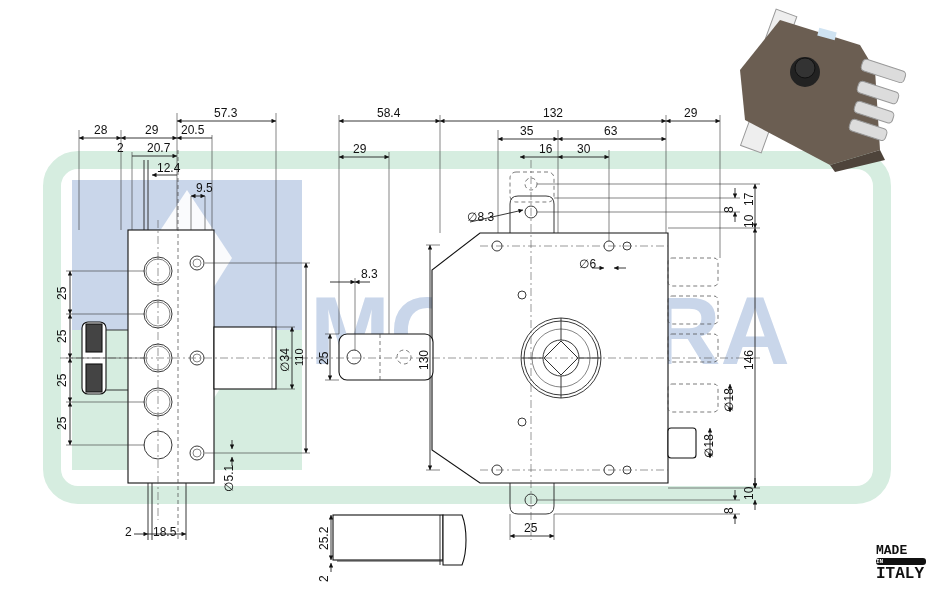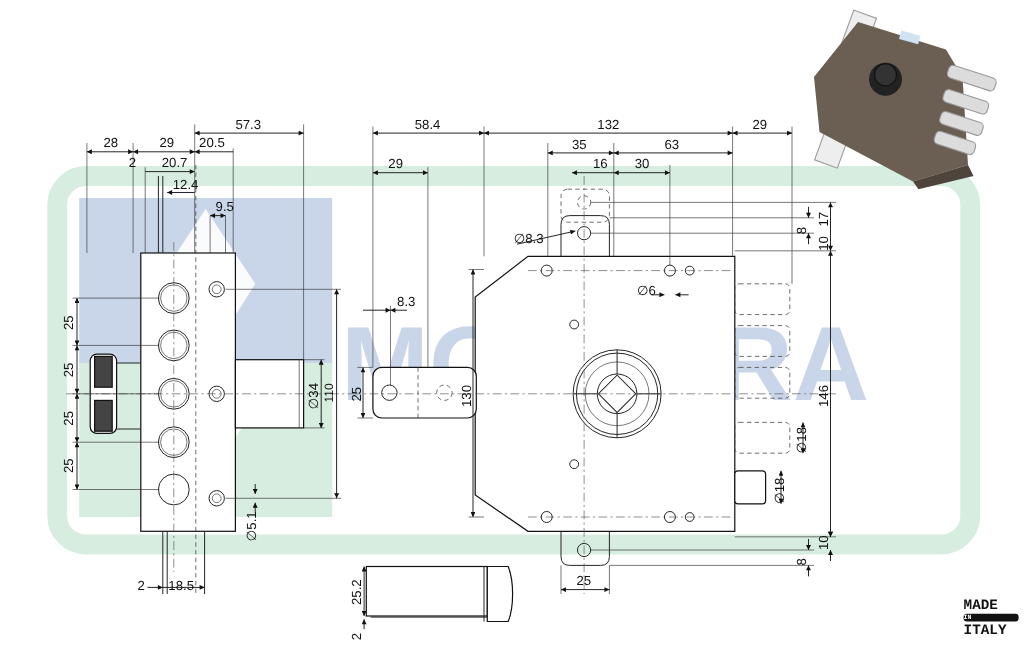--- a/index.html
+++ b/index.html
@@ -8,21 +8,21 @@
   .dim{font-family:"Liberation Sans",sans-serif;font-size:12px;fill:#111;}
   .ln{stroke:#222;stroke-width:0.9;fill:none;}
   .thin{stroke:#333;stroke-width:0.6;fill:none;}
   .dash{stroke:#555;stroke-width:0.6;fill:none;stroke-dasharray:8 3 2 3;}
   .hid{stroke:#444;stroke-width:0.7;fill:none;stroke-dasharray:4 3;}
   .body{stroke:#111;stroke-width:1.1;fill:#fff;}
   .wm-text{font-family:"Liberation Sans",sans-serif;font-weight:bold;font-size:96px;}
   #made{position:absolute;left:876px;top:544px;width:50px;height:42px;font-family:Liberation Mono, monospace;font-weight:bold;color:#111;line-height:1;}
   #made .t1{font-size:13px;letter-spacing:0px;display:block;}
   #made .bar{display:block;background:#111;color:#fff;font-size:6px;height:7px;line-height:7px;margin:1px 0;border-radius:3px;}
-  #made .t2{font-size:13px;display:block;}
+  #made .t2{font-size:16px;display:block;}
 </style>
 </head>
 <body>
 
 <svg id="drawing" viewBox="0 0 939 594" xmlns="http://www.w3.org/2000/svg">
   <defs>
     <marker id="ar" viewBox="0 0 10 10" refX="10" refY="5" markerWidth="7" markerHeight="5" orient="auto-start-reverse">
       <path d="M0,0 L10,5 L0,10 z" fill="#111"></path>
     </marker>
   </defs>

